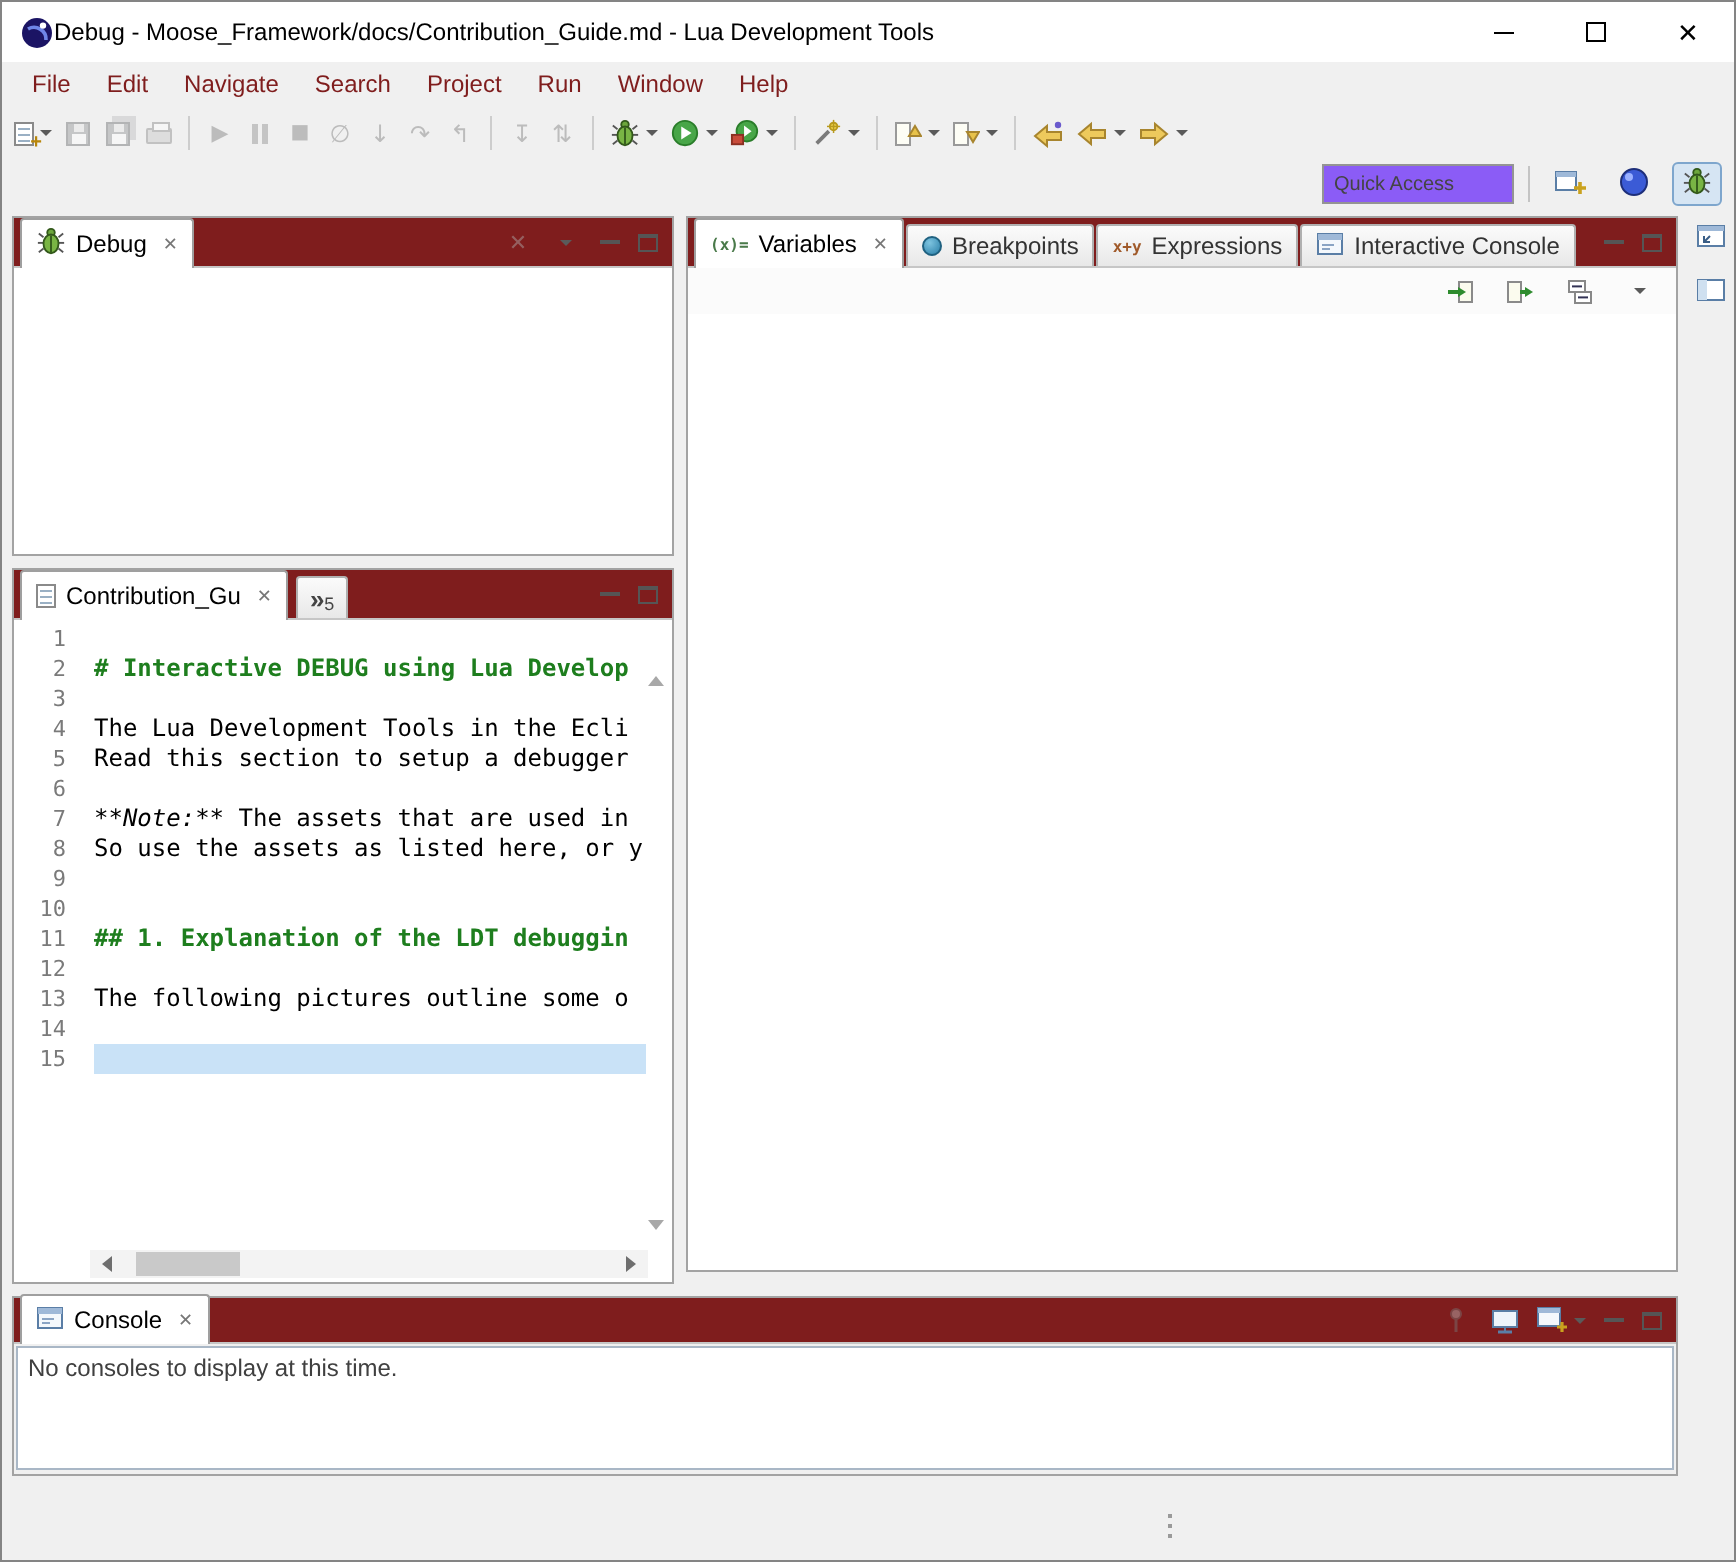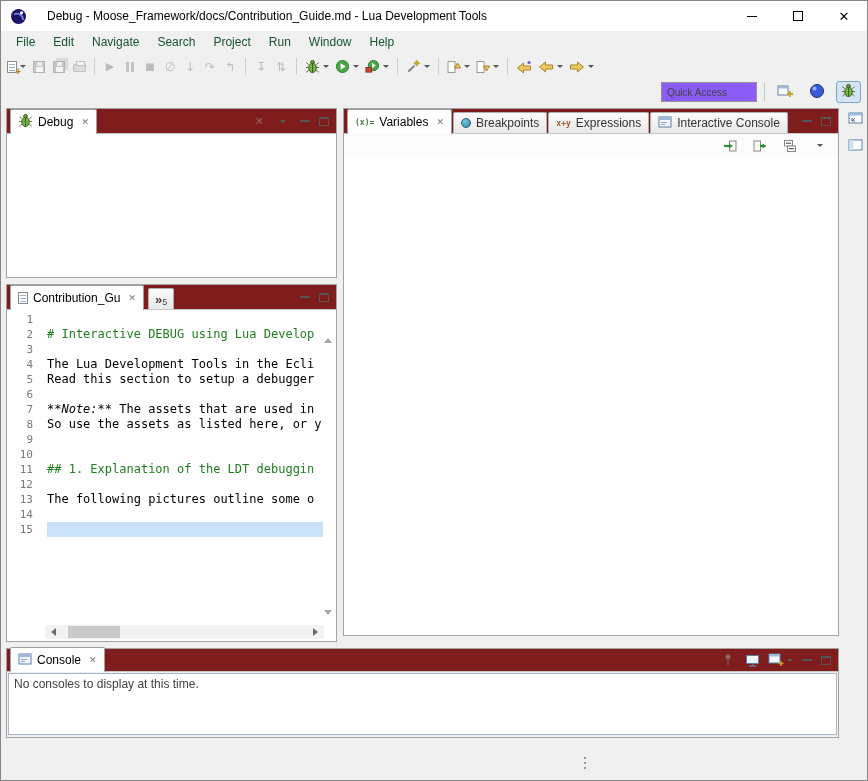--- a/index.html
+++ b/index.html
@@ -3,30 +3,30 @@
 <meta charset="utf-8">
 <style>
   *{box-sizing:border-box;margin:0;padding:0}
   html,body{width:868px;height:781px}
   body{font-family:"Liberation Sans",sans-serif;background:#fff;font-size:12px}
   .window{position:relative;width:868px;height:781px;background:#f0f0f0;border:1px solid #848484;overflow:hidden}
 
   
   .titlebar{position:absolute;left:0;top:0;right:0;height:30px;background:#fff;display:flex;align-items:center}
   .app-icon{margin-left:9px;width:17px;height:17px;display:inline-flex}
-  .title{margin-left:20px;font-size:12px;color:#000;white-space:nowrap}
+  .title{margin-left:0;font-size:12px;color:#000;white-space:nowrap}
   .win-controls{position:absolute;right:0;top:0;height:30px;display:flex}
   .win-btn{width:46px;height:30px;display:flex;align-items:center;justify-content:center;color:#000}
   .glyph-min{width:10px;height:1px;background:#000;display:inline-block}
   .glyph-max{width:10px;height:10px;border:1px solid #000;display:inline-block}
   .glyph-close::before{content:"✕";font-size:13px}
 
   
   .menubar{position:absolute;top:30px;left:0;right:0;height:22px;display:flex;align-items:center;padding-left:6px}
-  .menu-item{padding:3px 9px;color:#14532d;cursor:default}
+  .menu-item{padding:3px 9px;color:#7f1d1d;cursor:default}
   .toolbar{position:absolute;top:53px;left:3px;height:25px;display:flex;align-items:center}
   .tb-item{height:22px;min-width:20px;padding:0 3px;display:flex;align-items:center;justify-content:center}
   .tb-item.disabled{opacity:.45;filter:grayscale(90%)}
   .tb-sep{width:1px;height:17px;background:#cdcdcd;margin:0 5px}
   .tb-dd{width:0;height:0;border-left:3px solid transparent;border-right:3px solid transparent;border-top:3px solid #5a5a5a;margin-left:3px}
   .g{font-family:"DejaVu Sans",sans-serif;font-size:12px;color:#7e7e7e;line-height:1}
   .row2{position:absolute;top:79px;right:6px;height:24px;display:flex;align-items:center;gap:7px}
   .quick-access{width:96px;height:20px;border:1px solid #949494;background:#8b5cf6;font-size:10px;padding:0 5px;font-family:"Liberation Sans",sans-serif}
   .quick-access::placeholder{color:#444;opacity:1}
   .vsep{width:1px;height:18px;background:#c4c4c4}
@@ -66,21 +66,21 @@
   .chevron-more{display:flex;align-items:center;height:21px;padding:0 6px;margin-left:3px;
        background:linear-gradient(#fbfbfb,#e8e8e8);border:1px solid #b0b0b0;border-bottom:none;border-radius:2px 2px 0 0}
   .chev{font-size:13px;font-weight:bold;color:#444;line-height:1}
   .chev-count{font-size:9px;color:#444;margin-top:5px}
   .editor-body{overflow:hidden}
   #editor-lines{position:absolute;top:2px;left:0;right:13px;overflow:hidden}
   .line{display:flex;height:15px;font-family:"DejaVu Sans Mono",monospace;font-size:12px;white-space:pre;overflow:hidden}
   .line.current{background:linear-gradient(to right,#fff 0,#fff 40px,#c9e2f7 40px)}
   .ln{flex:0 0 28px;text-align:right;color:#7a7a7a;font-size:11px;line-height:15px;padding-right:2px}
   .lt{padding-left:12px;line-height:15px}
-  .md-h{color:#1e7e1e;font-weight:normal}
+  .md-h{color:#1e7e1e;font-weight:bold}
   .md-em{font-style:italic}
   .v-up,.v-down{position:absolute;right:4px;width:0;height:0;border-left:4px solid transparent;border-right:4px solid transparent}
   .v-up{top:28px;border-bottom:5px solid #a8a8a8}
   .v-down{bottom:26px;border-top:5px solid #a8a8a8}
   .hscroll{position:absolute;left:38px;right:12px;bottom:2px;height:14px;background:#f3f3f3;display:flex;align-items:center}
   .hs-left,.hs-right{width:0;height:0;border-top:4px solid transparent;border-bottom:4px solid transparent;margin:0 6px}
   .hs-left{border-right:5px solid #6e6e6e}
   .hs-right{border-left:5px solid #6e6e6e}
   .hs-track{flex:1;position:relative;height:100%}
   .hs-thumb{position:absolute;left:6px;width:52px;top:1px;bottom:1px;background:#c9c9c9}

